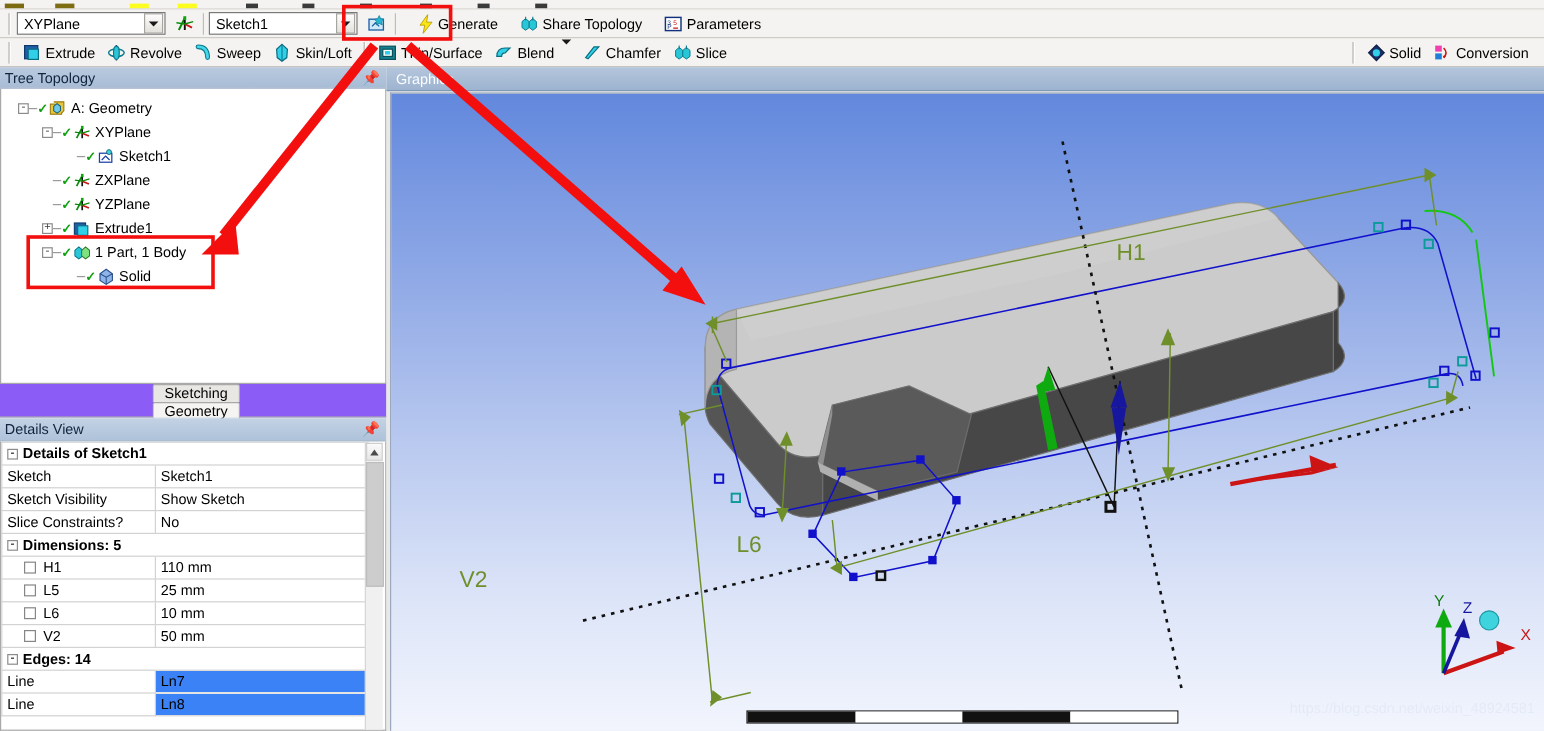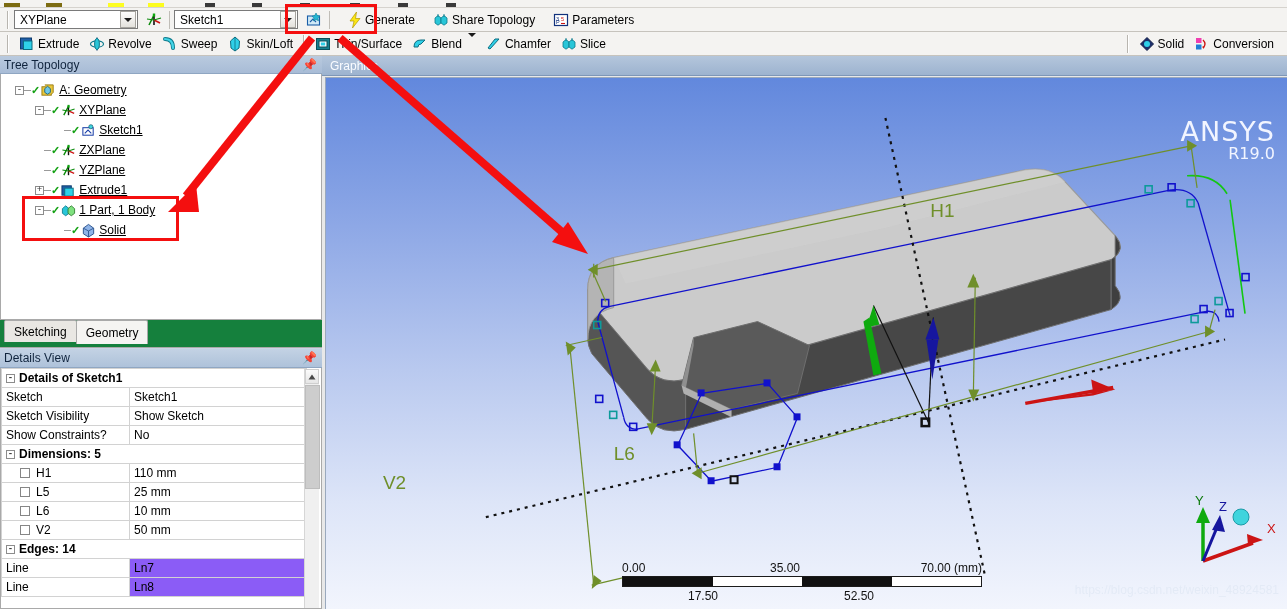--- a/index.html
+++ b/index.html
@@ -67,35 +67,35 @@
     position:relative;
   }
   .pin { position:absolute; right:5px; top:2px; font-size:12px; color:#17314f; font-weight:bold; }
 
   #treebox {
     position:absolute; left:0; top:18px; width:322px; height:246px;
     background:#fff; border:1px solid #a9a9a9; border-top:none;
     overflow:hidden;
   }
   .tnode { display:flex; align-items:center; height:20px; white-space:nowrap; font-size:12px; }
-  .tnode .lbl { margin-left:3px;text-decoration:underline; }
+  .tnode .lbl { margin-left:3px; }
   .expander {
     width:9px;height:9px;border:1px solid #8c8c8c;background:#fff;
     display:flex;align-items:center;justify-content:center;
     font-size:9px;line-height:7px;color:#3a3a3a;font-family:"Liberation Mono",monospace;
     flex:none;
   }
   .dash { width:7px;height:1px;background:#9a9a9a; flex:none; }
   .chk { color:#13a013; font-weight:bold; font-size:11px; margin-right:1px; }
 
   
   #tabs {
     position:absolute; left:0; top:264px; width:322px; height:28px;
-    background:#15803d; border-bottom:1px solid #a9a9a9;
-    display:flex; align-items:flex-start; padding-left:4px;
+    background:#8b5cf6; border-bottom:1px solid #a9a9a9;
+    display:flex; align-items:center; padding-left:4px;flex-direction:column;
   }
   .tab {
     height:22px; padding:0 9px; font-size:12px;
     background:#e9e7e3; border:1px solid #a9a9a9; border-bottom:none;
     display:flex; align-items:center; margin-right:-1px;
     border-radius:2px 2px 0 0;
   }
   .tab.active { background:#f5f4f2; height:24px; font-weight:normal; }
 
   #detailshdrwrap { position:absolute; left:0; top:292px; width:322px; height:20px; }
@@ -114,21 +114,21 @@
   table.dv { border-collapse:collapse; width:305px; table-layout:fixed; }
   table.dv td {
     border:1px solid #d2d2d2; height:19px; font-size:12px;
     padding:0 0 0 4px; vertical-align:middle; overflow:hidden; white-space:nowrap;
   }
   td.c1 { width:128px; }
   td.c2 { width:177px; }
   tr.grp td { background:#fff; font-weight:bold; }
   tr.grp td.c1 { border-right:none; }
   tr.grp td.c2 { border-left:none; }
-  td.val-gray { background:#8b5cf6; }
+  td.val-gray { background:#3b82f6; }
   .minibox {
     display:inline-flex; align-items:center; justify-content:center;
     width:9px;height:9px;border:1px solid #8c8c8c;background:#fff;
     font-size:9px;line-height:7px;color:#3a3a3a;font-family:"Liberation Mono",monospace;
     margin-right:4px; vertical-align:middle; flex:none;
   }
   .cbox { display:inline-block;width:10px;height:10px;border:1px solid #868686;background:#fff;margin-right:6px;vertical-align:-1px; }
   .indentgrp { display:flex; align-items:center; }
 
   #dvscroll {
@@ -554,21 +554,21 @@
             </tr>
             <tr>
               <td class="c1"><span>Sketch</span></td>
               <td class="c2"><span>Sketch1</span></td>
             </tr>
             <tr>
               <td class="c1"><span>Sketch Visibility</span></td>
               <td class="c2"><span>Show Sketch</span></td>
             </tr>
             <tr>
-              <td class="c1"><span>Show Constraints?</span></td>
+              <td class="c1"><span>Slice Constraints?</span></td>
               <td class="c2"><span>No</span></td>
             </tr>
             <tr class="grp">
               <td class="c1">
                 <div class="indentgrp">
                   <span class="minibox">-</span>
                   <span>Dimensions: 5</span>
                 </div>
               </td>
               <td class="c2"></td>
@@ -633,24 +633,20 @@
   </div>
 
   <div id="gfxpanel">
     <div id="gfxhdr">
       <span>Graphics</span>
     </div>
 
     <div id="gfxcanvasWrap">
       <div id="gfxcanvas">
 
-        <div id="ansyslogo">
-          <div class="a1">ANSYS</div>
-          <div class="a2">R19.0</div>
-        </div>
 
         <svg class="overlay" viewBox="0 0 962 532" preserveAspectRatio="none">
 
           <g>
             <path d="M262 212 Q262 186 288 180 L700 92 Q726 88 740 104 L790 158 Q802 172 786 182 L360 302 Q336 308 322 292 L266 226 Q262 220 262 212z" fill="#cbcbcb" stroke="#9a9a9a" stroke-width="1.2"></path>
 
             <path d="M262 212 L266 226 L322 292 Q336 308 360 302 L360 352 Q336 358 322 342 L266 276 Q262 268 262 262z" fill="#555555" stroke="#6e6e6e" stroke-width="1"></path>
 
             <path d="M360 302 L786 182 L786 232 L360 352z" fill="#474747" stroke="#6e6e6e" stroke-width="1"></path>
 
@@ -783,34 +779,25 @@
           <path d="M26 22 l-7 16 14 0z" fill="#0faa0f"></path>
           <path d="M26 76 L41 40" stroke="#16169e" stroke-width="3" fill="none"></path>
           <path d="M43 30 l-8 15 13 2z" fill="#16169e"></path>
           <circle cx="64" cy="32" r="8" fill="#3fd4dd" stroke="#1c9aa6" stroke-width="1"></circle>
           <text x="18" y="20" font-size="13" fill="#0d7a0d" font-family="Liberation Sans, sans-serif">Y</text>
           <text x="42" y="26" font-size="13" fill="#16169e" font-family="Liberation Sans, sans-serif">Z</text>
           <text x="90" y="48" font-size="13" fill="#cc1414" font-family="Liberation Sans, sans-serif">X</text>
         </svg>
 
         <div id="scalebar">
-          <div class="sb-lbls">
-            <span style="left:0;">0.00</span>
-            <span style="left:148px;">35.00</span>
-            <span style="right:0;">70.00 (mm)</span>
-          </div>
           <div class="sb-bar">
             <div style="background:#111"></div>
             <div style="background:#fff"></div>
             <div style="background:#111"></div>
             <div style="background:#fff"></div>
-          </div>
-          <div class="sb-lbls" style="height:14px;margin-top:2px;">
-            <span style="left:66px;">17.50</span>
-            <span style="left:222px;">52.50</span>
           </div>
         </div>
 
         <div id="watermark">https://blog.csdn.net/weixin_48924581</div>
       </div>
     </div>
   </div>
 
   <div id="annot">
     <div class="redbox" style="left:285px; top:4px; width:92px; height:30px;"></div>

